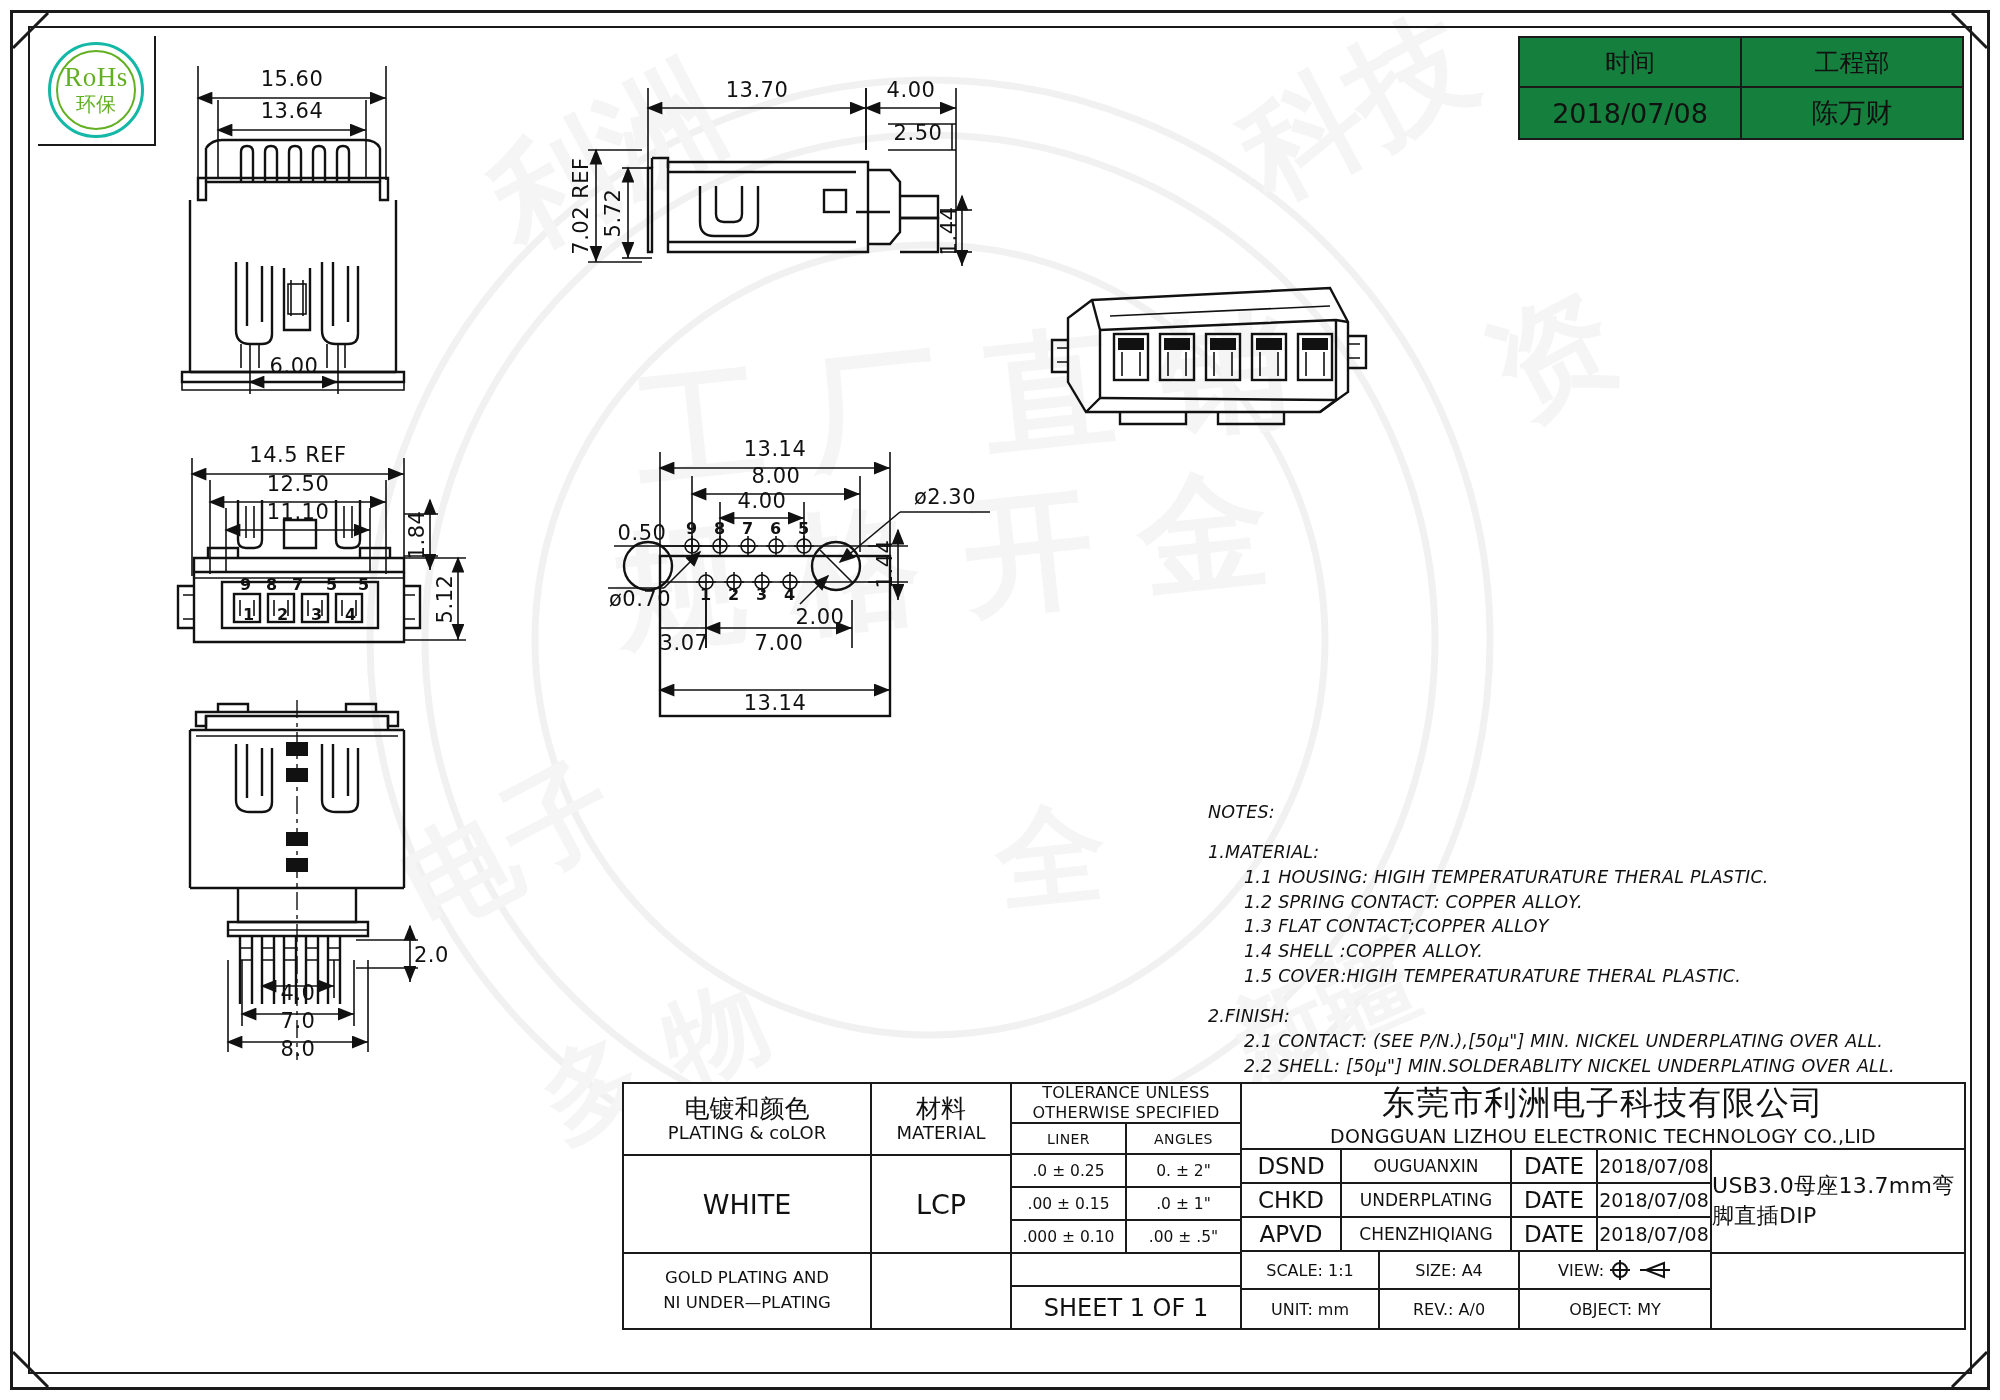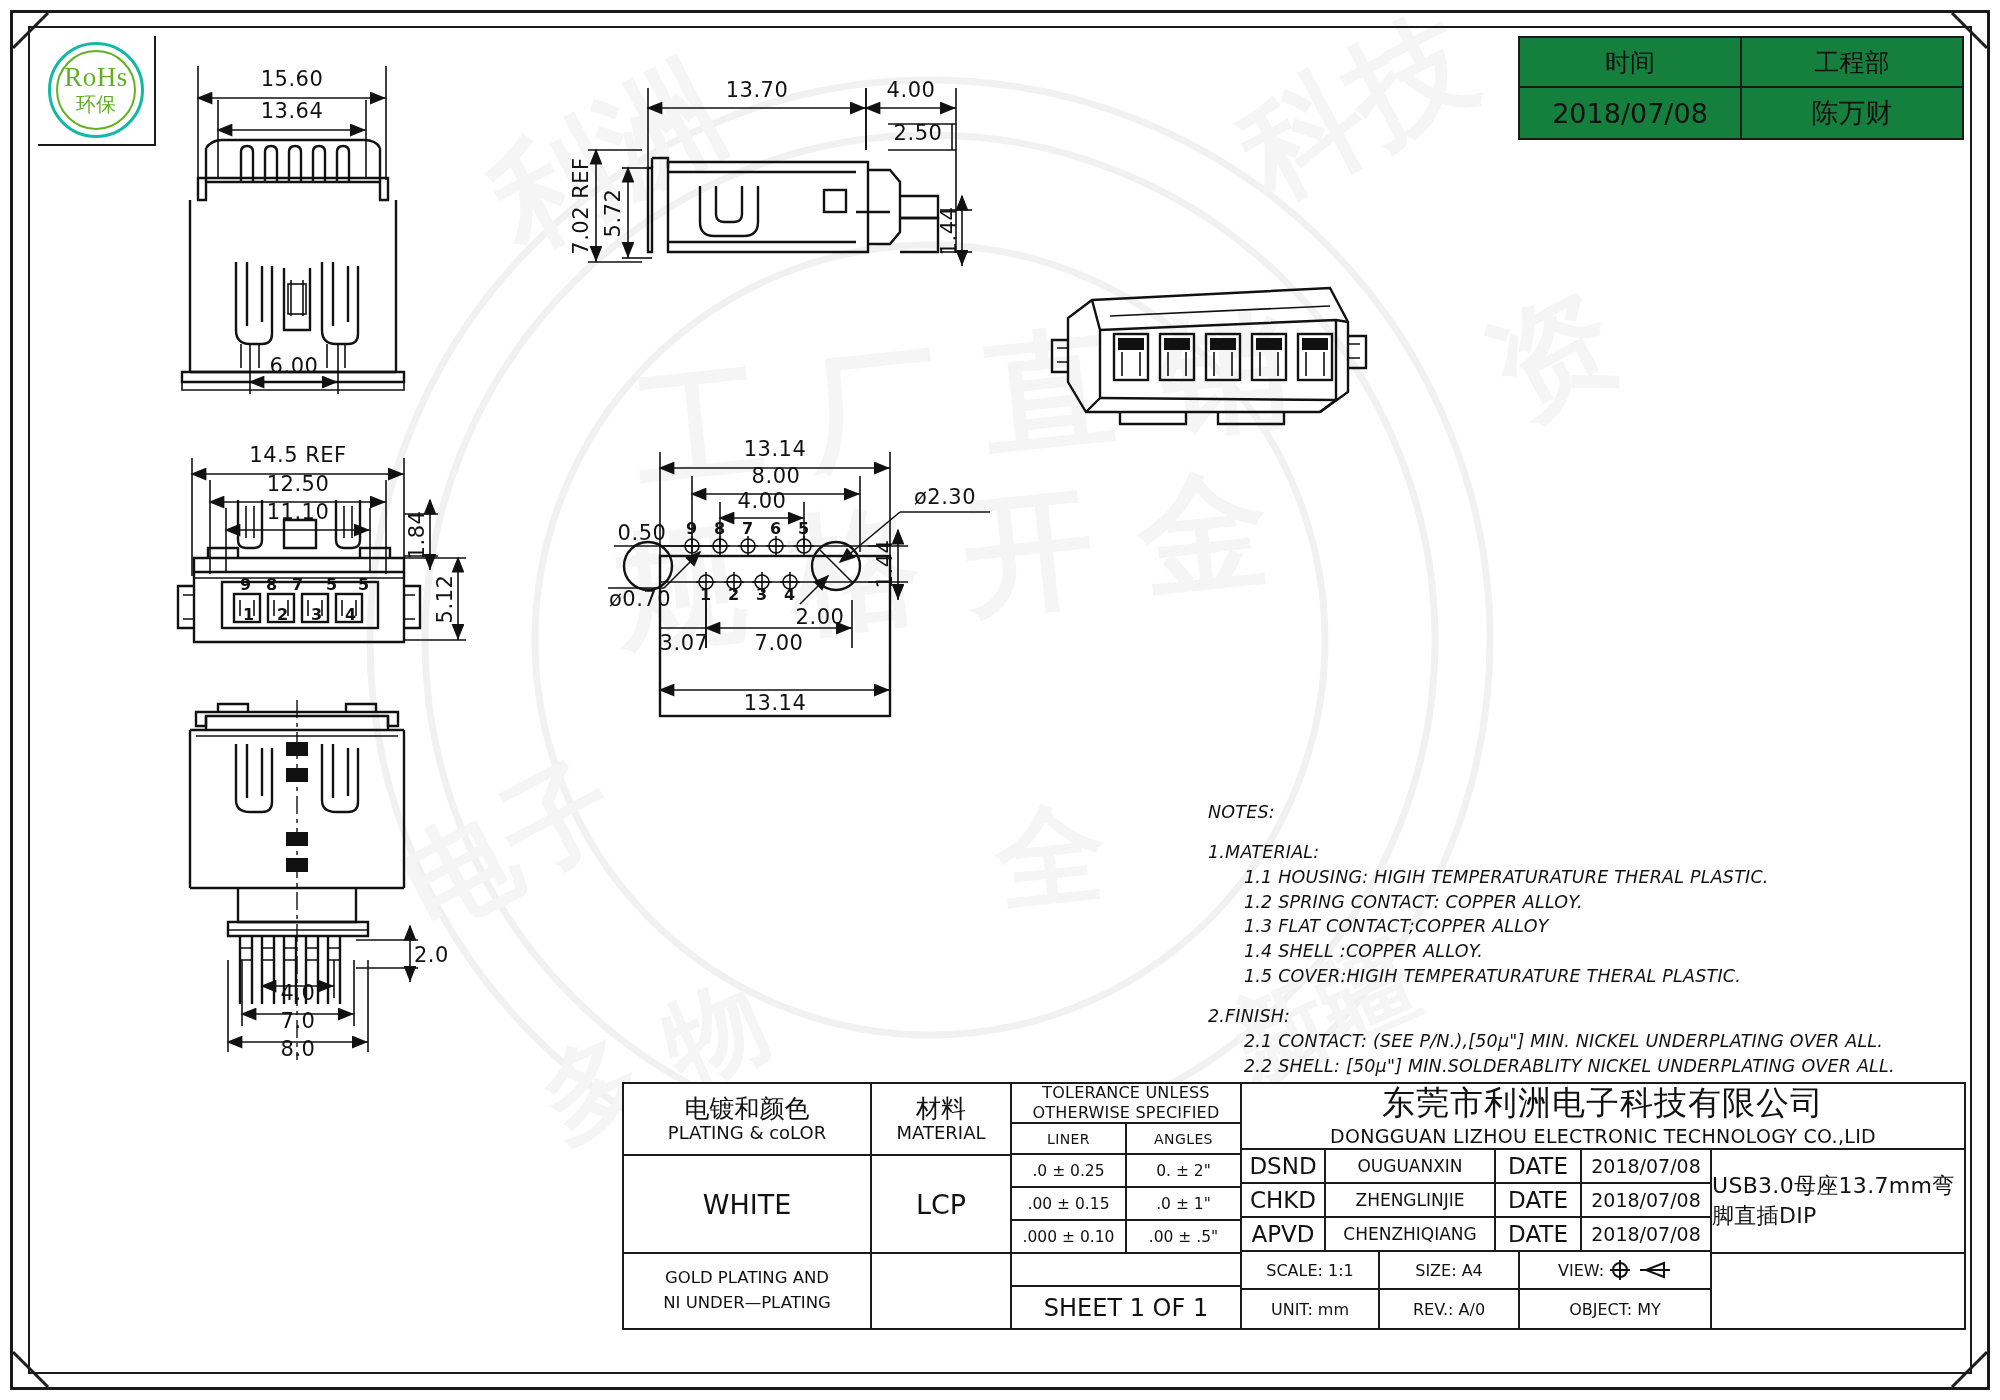--- a/index.html
+++ b/index.html
@@ -135,21 +135,21 @@
 
   
   #col-company { flex:1; display:flex; flex-direction:column; }
   .co-head { height:72px; display:flex; flex-direction:column; align-items:center; justify-content:center; }
   .co-zh { font-size:33px; letter-spacing:1px; line-height:1.1; }
   .co-en { font-size:19px; letter-spacing:.3px; margin-top:3px; }
   .co-body { flex:1; display:flex; }
   .co-left { width:470px; display:flex; flex-direction:column; border-right:2.5px solid #1a1a1a; }
   .sig-row { height:34px; display:flex; }
   .sig-row > div { display:flex; align-items:center; justify-content:center; }
-  .sig-lbl { width:84px; font-size:23px; }
+  .sig-lbl { width:100px; font-size:23px; }
   .sig-name { width:170px; font-size:17px; }
   .sig-date { width:86px; font-size:23px; }
   .sig-val { flex:1; font-size:19px; }
   .misc-row { height:38px; display:flex; }
   .misc-row > div { display:flex; align-items:center; justify-content:center; font-size:16px; }
   .m1 { width:138px; } .m2 { width:140px; } .m3 { flex:1; }
   .co-right { flex:1; display:flex; flex-direction:column; }
   .pn-cell { height:104px; display:flex; align-items:center; justify-content:center; font-size:22px; letter-spacing:.3px; }
   .pn-blank { flex:1; }
 
@@ -737,21 +737,21 @@
       <div class="co-body">
         <div class="co-left">
           <div class="sig-row bb">
             <div class="sig-lbl br">DSND</div>
             <div class="sig-name br">OUGUANXIN</div>
             <div class="sig-date br">DATE</div>
             <div class="sig-val">2018/07/08</div>
           </div>
           <div class="sig-row bb">
             <div class="sig-lbl br">CHKD</div>
-            <div class="sig-name br">ZHENGLINJIE</div>
+            <div class="sig-name br">UNDERPLATING</div>
             <div class="sig-date br">DATE</div>
             <div class="sig-val">2018/07/08</div>
           </div>
           <div class="sig-row bb">
             <div class="sig-lbl br">APVD</div>
             <div class="sig-name br">CHENZHIQIANG</div>
             <div class="sig-date br">DATE</div>
             <div class="sig-val">2018/07/08</div>
           </div>
           <div class="misc-row bb">

